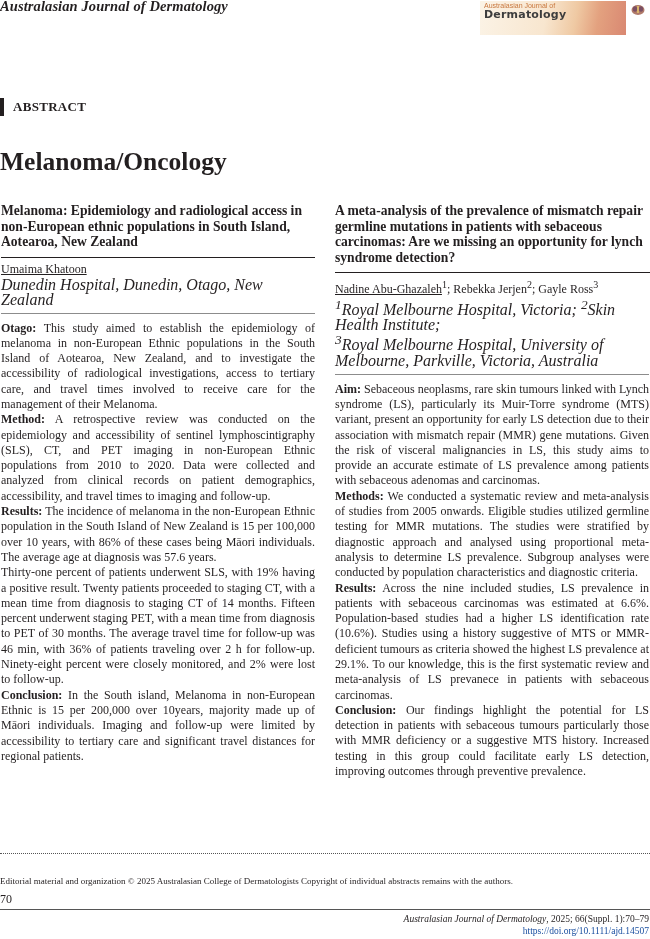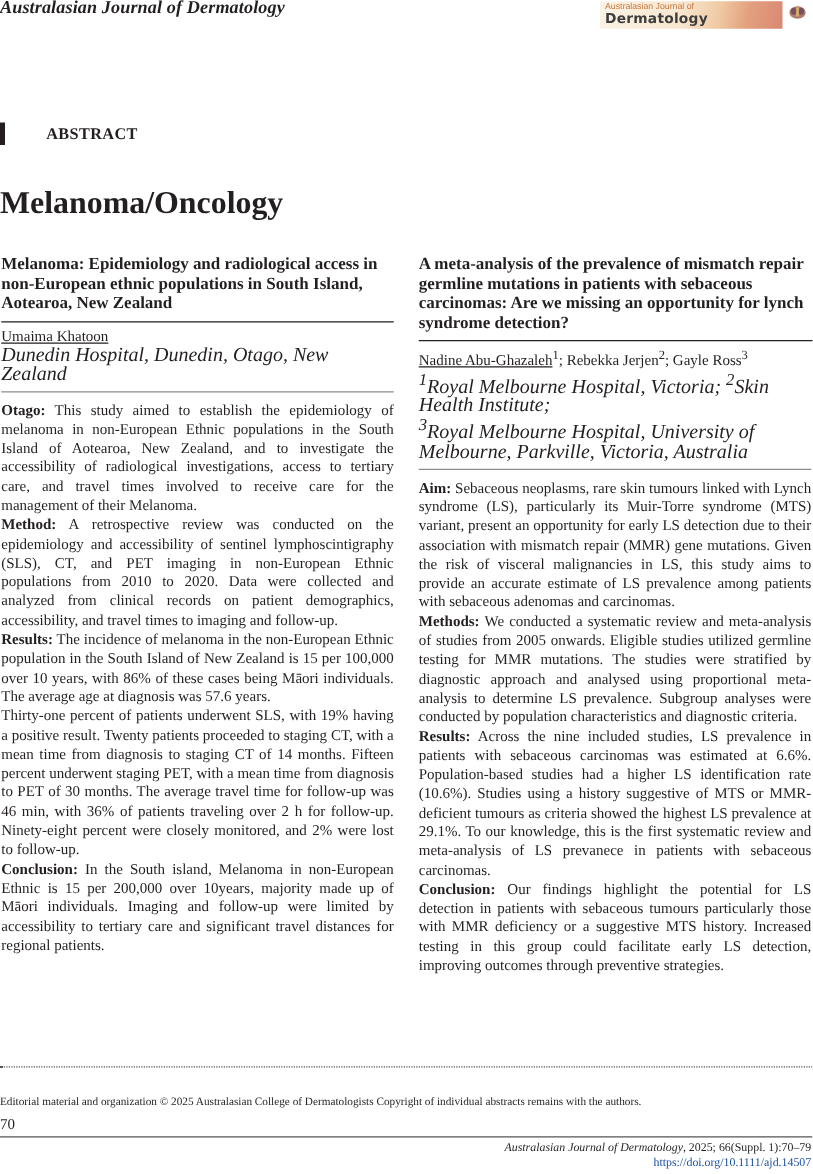--- a/index.html
+++ b/index.html
@@ -8,38 +8,38 @@
     font-family: "DejaVu Serif", "Liberation Serif", serif;
     color: #231f20;
   }
   .journal-header {
     position: absolute; left: 0; top: -2px;
     font-family: "Liberation Serif", serif;
     font-style: italic; font-weight: bold; font-size: 14.5px;
     letter-spacing: 0.1px;
   }
   .logo-banner {
-    position: absolute; left: 480px; top: 1px; width: 146px; height: 22px;
+    position: absolute; left: 480px; top: 1px; width: 146px; height: 34px;
     background: linear-gradient(100deg, #fbf3e6 0%, #f8e6cf 45%, #efc9a3 65%, #e3a17f 80%, #d98872 100%);
     overflow: hidden;
   }
   .logo-banner .small {
     position: absolute; left: 4px; top: 1px;
     font-family: "Liberation Sans", sans-serif; font-size: 7px; color: #c7763d;
   }
   .logo-banner .big {
     position: absolute; left: 4px; top: 7px;
     font-family: "DejaVu Sans", sans-serif; font-weight: bold; font-size: 11px; color: #3d3d3d;
     letter-spacing: 0.2px;
   }
   .crest-icon {
     position: absolute; left: 630px; top: 3px; width: 16px; height: 14px;
   }
   .abstract-tag {
-    position: absolute; left: 0; top: 98px; display: flex; align-items: center; gap: 24px;
+    position: absolute; left: 0; top: 98px; display: flex; align-items: center;
   }
   .abstract-tag .bar { width: 4px; height: 18px; background: #231f20; margin-right: 9px; }
   .abstract-tag .label {
     font-family: "Liberation Serif", serif; font-weight: bold; font-size: 13px; letter-spacing: 0.3px;
   }
   .section-title {
     position: absolute; left: 0; top: 147px;
     font-family: "Liberation Serif", serif; font-weight: bold; font-size: 25.5px;
   }
   .col { position: absolute; top: 203px; width: 314px; }
@@ -131,21 +131,21 @@
   <h2 class="art-title">A meta-analysis of the prevalence of mismatch repair germline mutations in patients with sebaceous carcinomas: Are we missing an opportunity for lynch syndrome detection?</h2>
   <div class="rule right-ext"></div>
   <div class="authors">
     <span class="u">Nadine Abu-Ghazaleh</span><sup>1</sup><span>; </span><span>Rebekka Jerjen</span><sup>2</sup><span>; </span><span>Gayle Ross</span><sup>3</sup>
   </div>
   <div class="aff"><sup>1</sup><span>Royal Melbourne Hospital, Victoria; </span><sup>2</sup><span>Skin Health Institute; </span><br><sup>3</sup><span>Royal Melbourne Hospital, University of Melbourne, Parkville, Victoria, Australia</span></div>
   <div class="thin-rule"></div>
   <p class="para"><b>Aim:</b><span> Sebaceous neoplasms, rare skin tumours linked with Lynch syndrome (LS), particularly its Muir-Torre syndrome (MTS) variant, present an opportunity for early LS detection due to their association with mismatch repair (MMR) gene mutations. Given the risk of visceral malignancies in LS, this study aims to provide an accurate estimate of LS prevalence among patients with sebaceous adenomas and carcinomas.</span></p>
   <p class="para"><b>Methods:</b><span> We conducted a systematic review and meta-analysis of studies from 2005 onwards. Eligible studies utilized germline testing for MMR mutations. The studies were stratified by diagnostic approach and analysed using proportional meta-analysis to determine LS prevalence. Subgroup analyses were conducted by population characteristics and diagnostic criteria.</span></p>
   <p class="para"><b>Results:</b><span> Across the nine included studies, LS prevalence in patients with sebaceous carcinomas was estimated at 6.6%. Population-based studies had a higher LS identification rate (10.6%). Studies using a history suggestive of MTS or MMR-deficient tumours as criteria showed the highest LS prevalence at 29.1%. To our knowledge, this is the first systematic review and meta-analysis of LS prevanece in patients with sebaceous carcinomas.</span></p>
-  <p class="para"><b>Conclusion:</b><span> Our findings highlight the potential for LS detection in patients with sebaceous tumours particularly those with MMR deficiency or a suggestive MTS history. Increased testing in this group could facilitate early LS detection, improving outcomes through preventive strategies.</span></p>
+  <p class="para"><b>Conclusion:</b><span> Our findings highlight the potential for LS detection in patients with sebaceous tumours particularly those with MMR deficiency or a suggestive MTS history. Increased testing in this group could facilitate early LS detection, improving outcomes through preventive prevalence.</span></p>
 </div>
 
 <div class="dotted"></div>
 <div class="copyright">Editorial material and organization © 2025 Australasian College of Dermatologists Copyright of individual abstracts remains with the authors.</div>
 <div class="footer-rule"></div>
 <div class="page-number">70</div>
 <div class="citation"><span>Australasian Journal of Dermatology</span><span class="nonit">, 2025; 66(Suppl. 1):70–79</span></div>
 <div class="doi">https://doi.org/10.1111/ajd.14507</div>
 
 </body></html>

